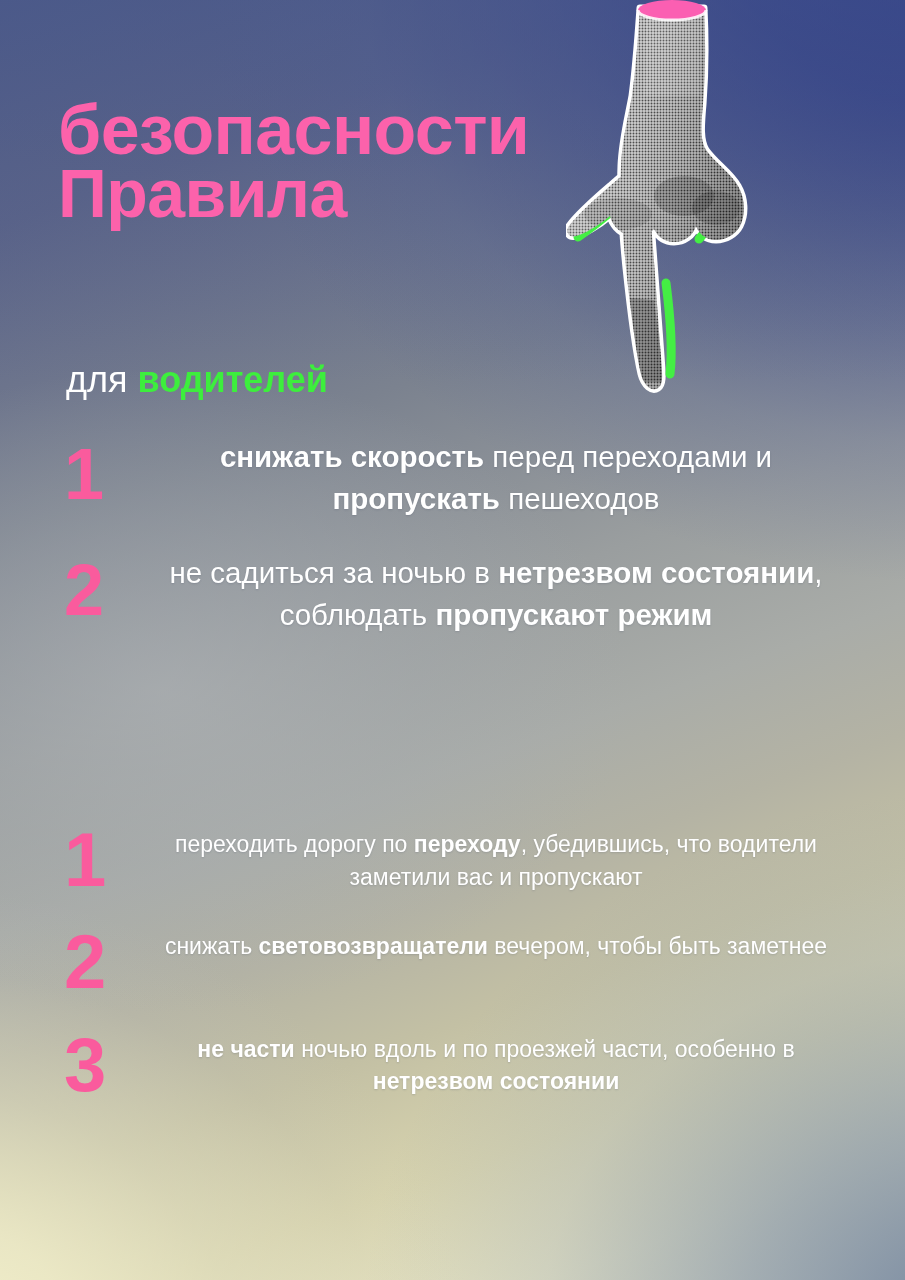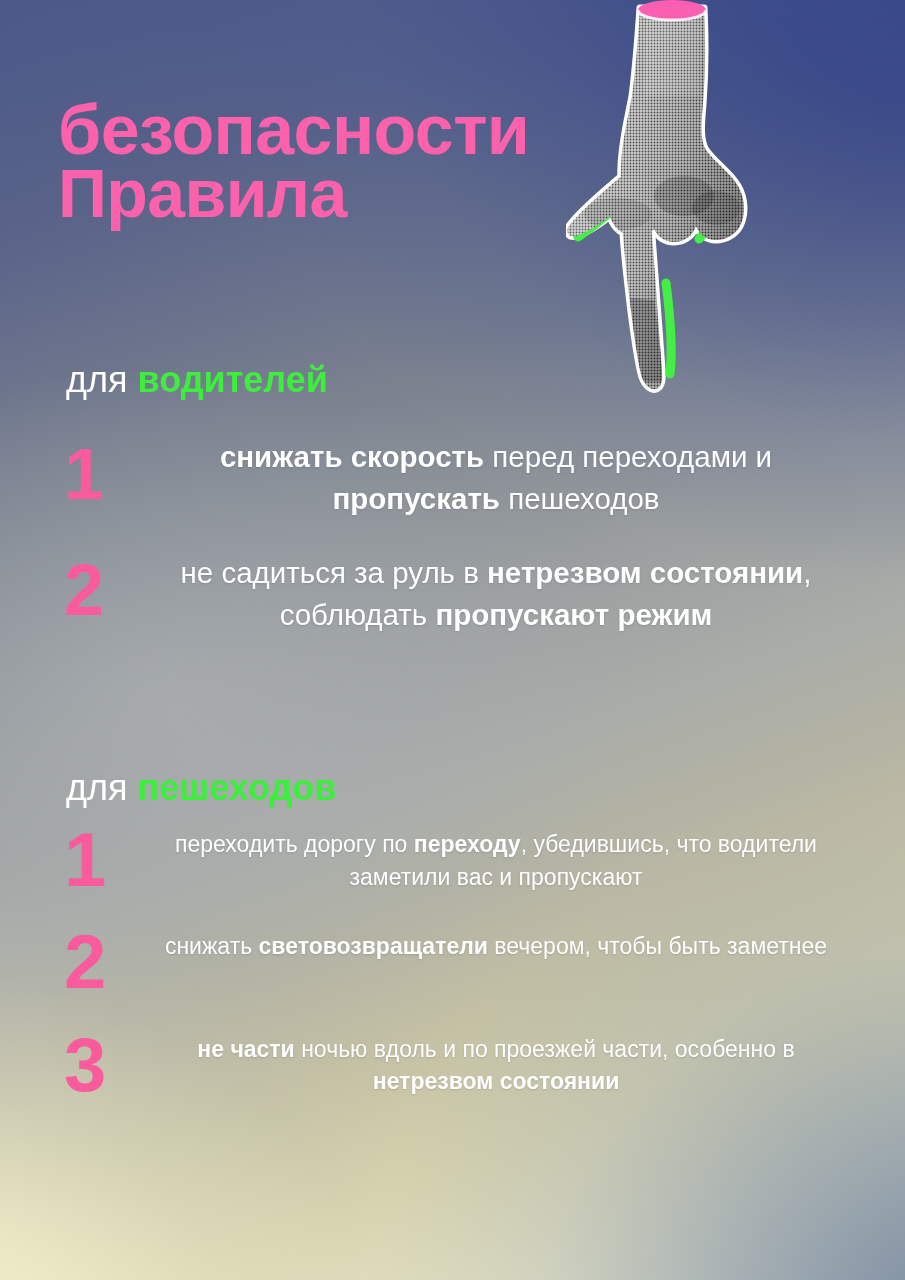--- a/index.html
+++ b/index.html
@@ -294,28 +294,24 @@
     <span class="accent">водителей</span>
   </div>
 
   <div class="rule-list" id="list-drivers">
     <div class="rule-row">
       <div class="rule-num n-center">1</div>
       <div class="rule-text"><b>снижать скорость</b><span> перед переходами и </span><b>пропускать</b><span> пешеходов</span></div>
     </div>
     <div class="rule-row">
       <div class="rule-num n-center">2</div>
-      <div class="rule-text"><span>не садиться за руль в </span><b>нетрезвом состоянии</b><span>, соблюдать </span><b>пропускают режим</b></div>
-    </div>
-  </div>
-
-  <div class="section-head" id="head-peds">
-    <span class="plain">для </span>
-    <span class="accent">пешеходов</span>
-  </div>
+      <div class="rule-text"><span>не садиться за ночью в </span><b>нетрезвом состоянии</b><span>, соблюдать </span><b>пропускают режим</b></div>
+    </div>
+  </div>
+
 
   <div class="rule-list" id="list-peds">
     <div class="rule-row">
       <div class="rule-num n-center">1</div>
       <div class="rule-text"><span>переходить дорогу по </span><b>переходу</b><span>, убедившись, что водители заметили вас и пропускают</span></div>
     </div>
     <div class="rule-row">
       <div class="rule-num n-center">2</div>
       <div class="rule-text"><span>снижать </span><b>световозвращатели</b><span> вечером, чтобы быть заметнее</span></div>
     </div>

